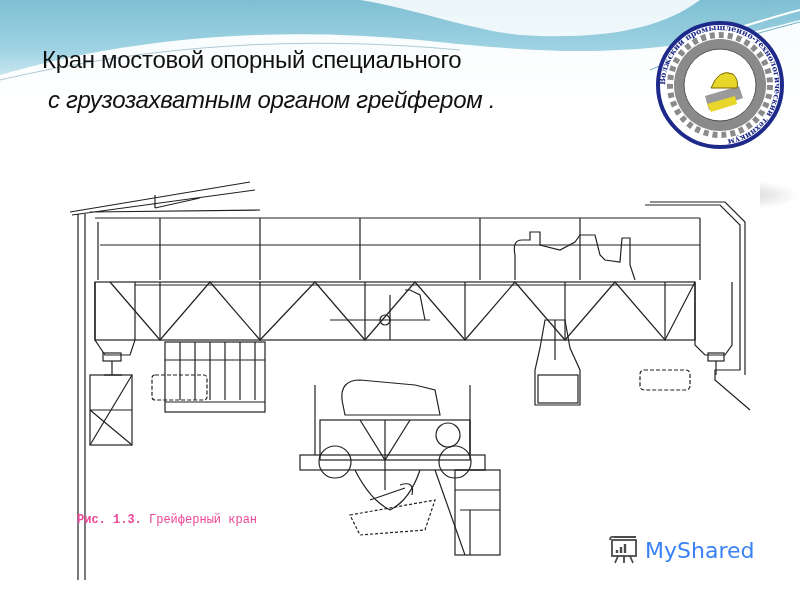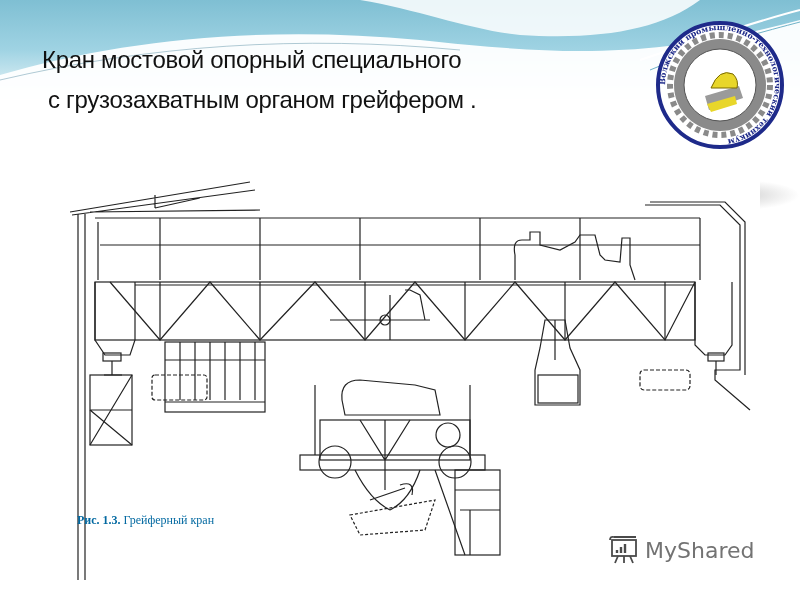--- a/index.html
+++ b/index.html
@@ -1,25 +1,25 @@
 <!DOCTYPE html>
 <html><head>
 <meta charset="utf-8">
 <style>
   html,body{margin:0;padding:0;}
   body{width:800px;height:600px;overflow:hidden;position:relative;background:#ffffff;font-family:"Liberation Sans",sans-serif;}
   .bg-top{position:absolute;left:0;top:0;width:800px;height:110px;background:linear-gradient(180deg,#7fbfd3 0%,#9fd3e3 45%,#ffffff 100%);}
   .wave{position:absolute;left:0;top:0;width:800px;height:130px;}
   .title{position:absolute;left:42px;top:40px;width:620px;color:#111;font-size:24px;line-height:40px;font-family:"Liberation Sans",sans-serif;letter-spacing:-0.3px;}
-  .title .l3{padding-left:6px;}
+  .title .l3{padding-left:6px;font-style:italic;}
   .logo{position:absolute;left:655px;top:18px;width:130px;height:135px;}
   .drawing{position:absolute;left:60px;top:170px;width:700px;height:410px;background:#fff;}
-  .caption{position:absolute;left:77px;top:513px;font-family:Liberation Serif, serif;font-size:12px;color:#0369a1;}
+  .caption{position:absolute;left:77px;top:513px;font-family:Liberation Mono, monospace;font-size:12px;color:#ec4899;}
   .caption b{font-weight:bold;}
-  .watermark{position:absolute;left:607px;top:535px;display:flex;align-items:center;gap:6px;color:#737373;font-size:22px;font-family:"DejaVu Sans",sans-serif;}
+  .watermark{position:absolute;left:607px;top:535px;display:flex;align-items:center;gap:6px;color:#3b82f6;font-size:22px;font-family:"DejaVu Sans",sans-serif;}
   .shadow-r{position:absolute;left:680px;top:180px;width:120px;height:30px;background:radial-gradient(ellipse at center,rgba(180,180,180,0.6),rgba(255,255,255,0) 70%);}
 </style>
 </head>
 <body>
 
 <div class="bg-top"></div>
 <svg class="wave" viewBox="0 0 800 130" preserveAspectRatio="none">
   <path d="M0,75 C120,40 260,25 420,40 C560,55 650,60 800,20 L800,130 L0,130 Z" fill="#ffffff" opacity="0.95"></path>
   <path d="M360,0 C420,10 470,30 520,35 C600,40 660,30 700,0 Z" fill="#ffffff" opacity="0.85"></path>
   <path d="M0,80 C150,45 300,35 460,50" stroke="#5a8fa5" stroke-width="0.8" fill="none" opacity="0.6"></path>

